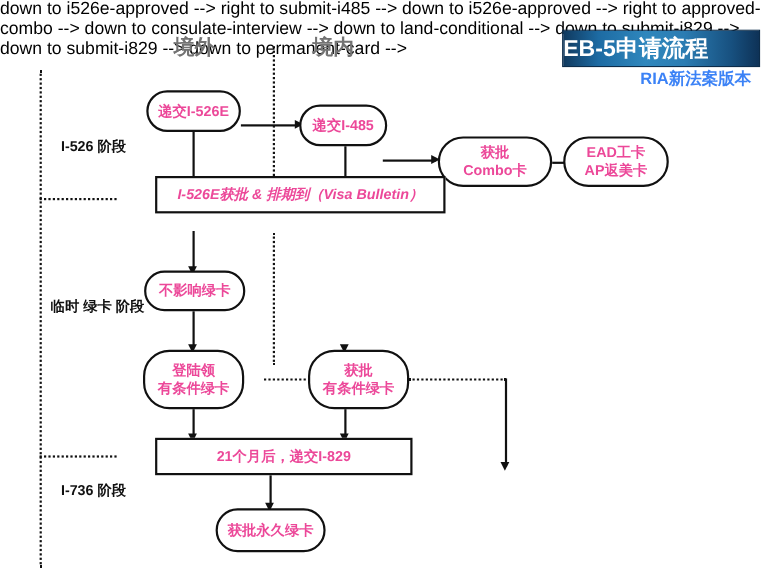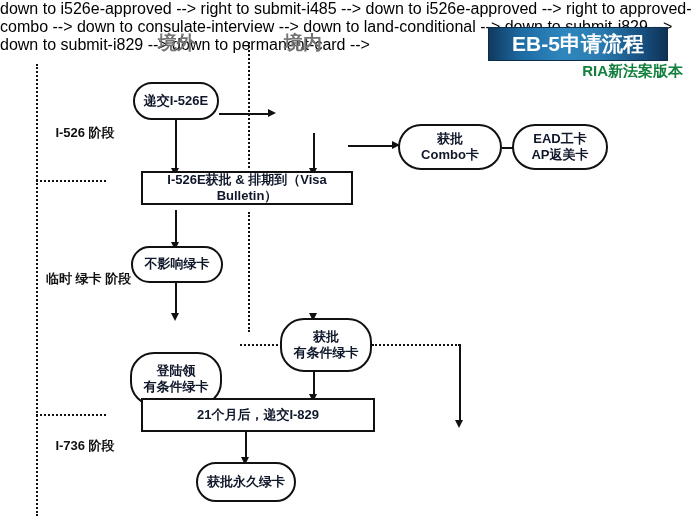--- a/index.html
+++ b/index.html
@@ -13,52 +13,52 @@
   #canvas {
     position: relative;
     width: 700px;
     height: 528px;
     background: #ffffff;
     overflow: hidden;
   }
   
   .banner {
     position: absolute;
-    left: 488px;
+    left: 511px;
     top: 27px;
     width: 178px;
     height: 32px;
     background: linear-gradient(90deg,
         #10395e 0%,
         #1d6ba3 18%,
         #2f87bd 42%,
         #2b7cb2 62%,
         #17507f 86%,
         #0e3257 100%);
     border: 1px solid #0c2c4a;
     display: flex;
     align-items: center;
-    justify-content: center;
+    justify-content: flex-start;
   }
   .banner-text {
     color: #ffffff;
     font-size: 21px;
     font-weight: bold;
     letter-spacing: 0px;
     white-space: nowrap;
   }
   .subtitle {
     position: absolute;
     left: 505px;
     top: 62px;
     width: 178px;
     text-align: right;
     font-size: 15px;
     font-weight: bold;
-    color: #15803d;
+    color: #3b82f6;
     white-space: nowrap;
   }
   
   .col-head {
     position: absolute;
     font-size: 19px;
     font-weight: bold;
     color: #737373;
     white-space: nowrap;
   }
@@ -77,21 +77,21 @@
     position: absolute;
     box-sizing: border-box;
     border: 2.5px solid #111111;
     background: #ffffff;
     display: flex;
     align-items: center;
     justify-content: center;
     text-align: center;
     font-size: 13px;
     font-weight: bold;
-    color: #0f172a;
+    color: #ec4899;
     line-height: 1.25;
     white-space: pre-line;
   }
   .rounded { border-radius: 24px; }
   .rect    { border-radius: 0px; }
   
   .line-v, .line-h {
     position: absolute;
     background: #111111;
   }
@@ -211,32 +211,33 @@
 
   
   <div class="dot-h" style="left:372px; top:344px; width:88px;"></div>
   <div class="line-v" style="left:459px; top:344px; height:80px;"></div>
   <div class="arrow-down" style="left:455px; top:420px;"></div>
 
   
 
   <div class="node rounded" style="left:133px; top:82px; width:86px; height:38px;">递交I-526E</div>
 
+  <div class="node rounded" style="left:272px; top:95px; width:80px; height:38px;">递交I-485</div>
 
   <div class="node rounded" style="left:398px; top:124px; width:104px; height:46px;">获批
 Combo卡</div>
 
   <div class="node rounded" style="left:512px; top:124px; width:96px; height:46px;">EAD工卡
 AP返美卡</div>
 
-  <div class="node rect" style="left:141px; top:171px; width:212px; height:34px;">I-526E获批 &amp; 排期到（Visa Bulletin）</div>
+  <div class="node rect" style="left:141px; top:160px; width:264px; height:34px;font-style:italic;">I-526E获批 &amp; 排期到（Visa Bulletin）</div>
 
   <div class="node rounded" style="left:131px; top:246px; width:92px; height:37px;">不影响绿卡</div>
 
-  <div class="node rounded" style="left:130px; top:318px; width:92px; height:54px;margin-top:34px;">登陆领
+  <div class="node rounded" style="left:130px; top:318px; width:92px; height:54px;">登陆领
 有条件绿卡</div>
 
   <div class="node rounded" style="left:280px; top:318px; width:92px; height:54px;">获批
 有条件绿卡</div>
 
   <div class="node rect" style="left:141px; top:398px; width:234px; height:34px;">21个月后，递交I-829</div>
 
   <div class="node rounded" style="left:196px; top:462px; width:100px; height:40px;">获批永久绿卡</div>
 
 

